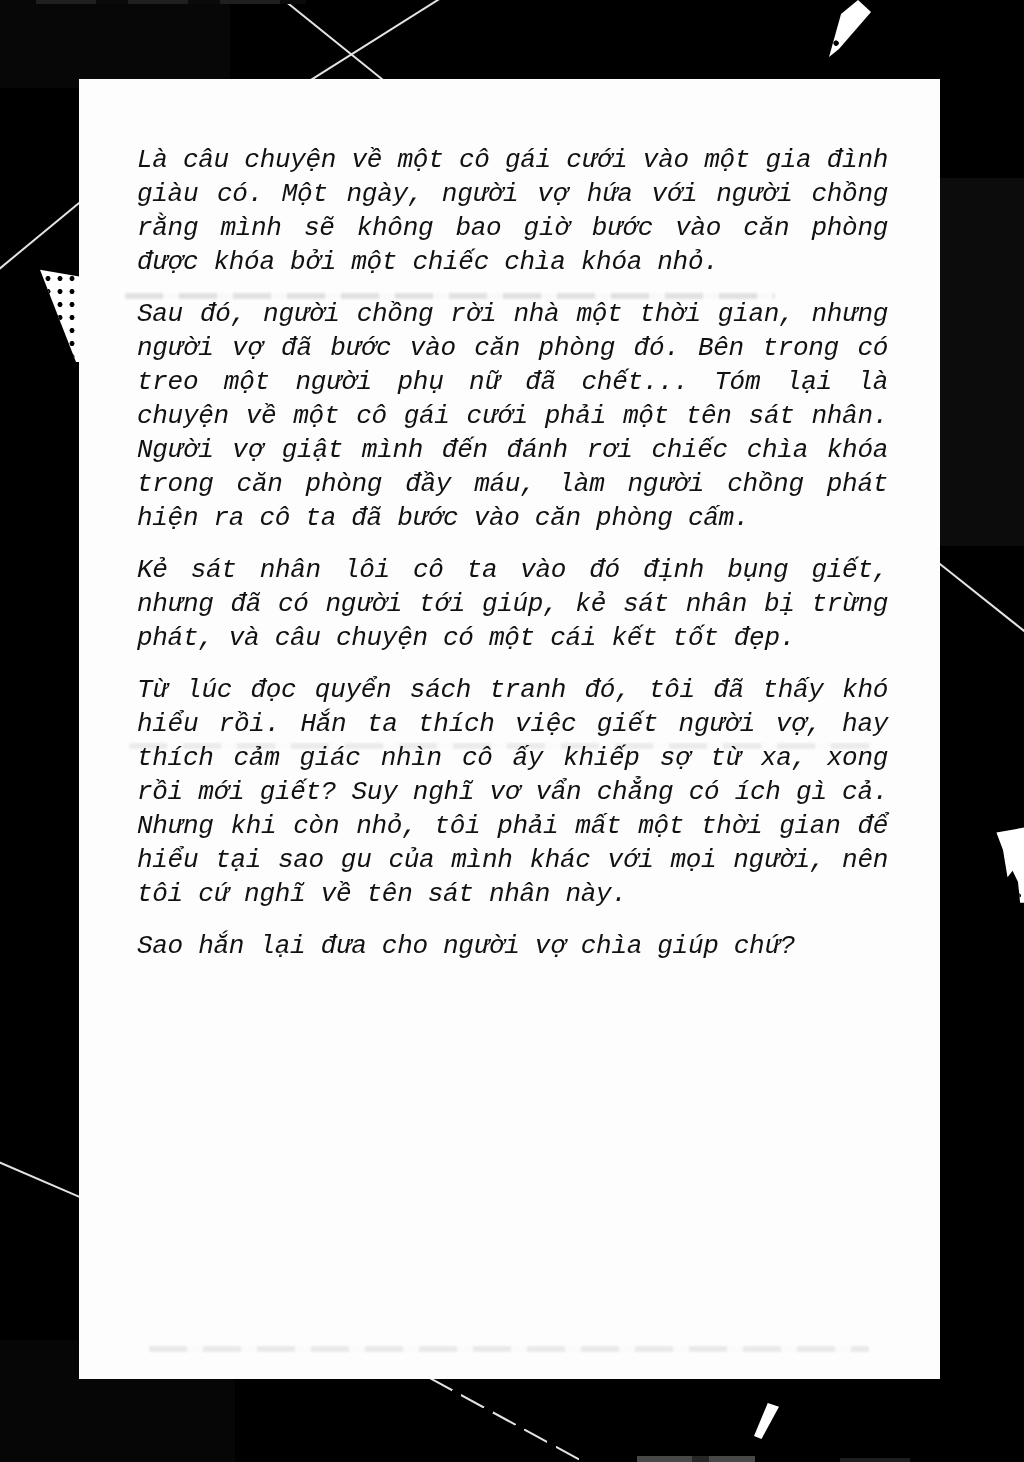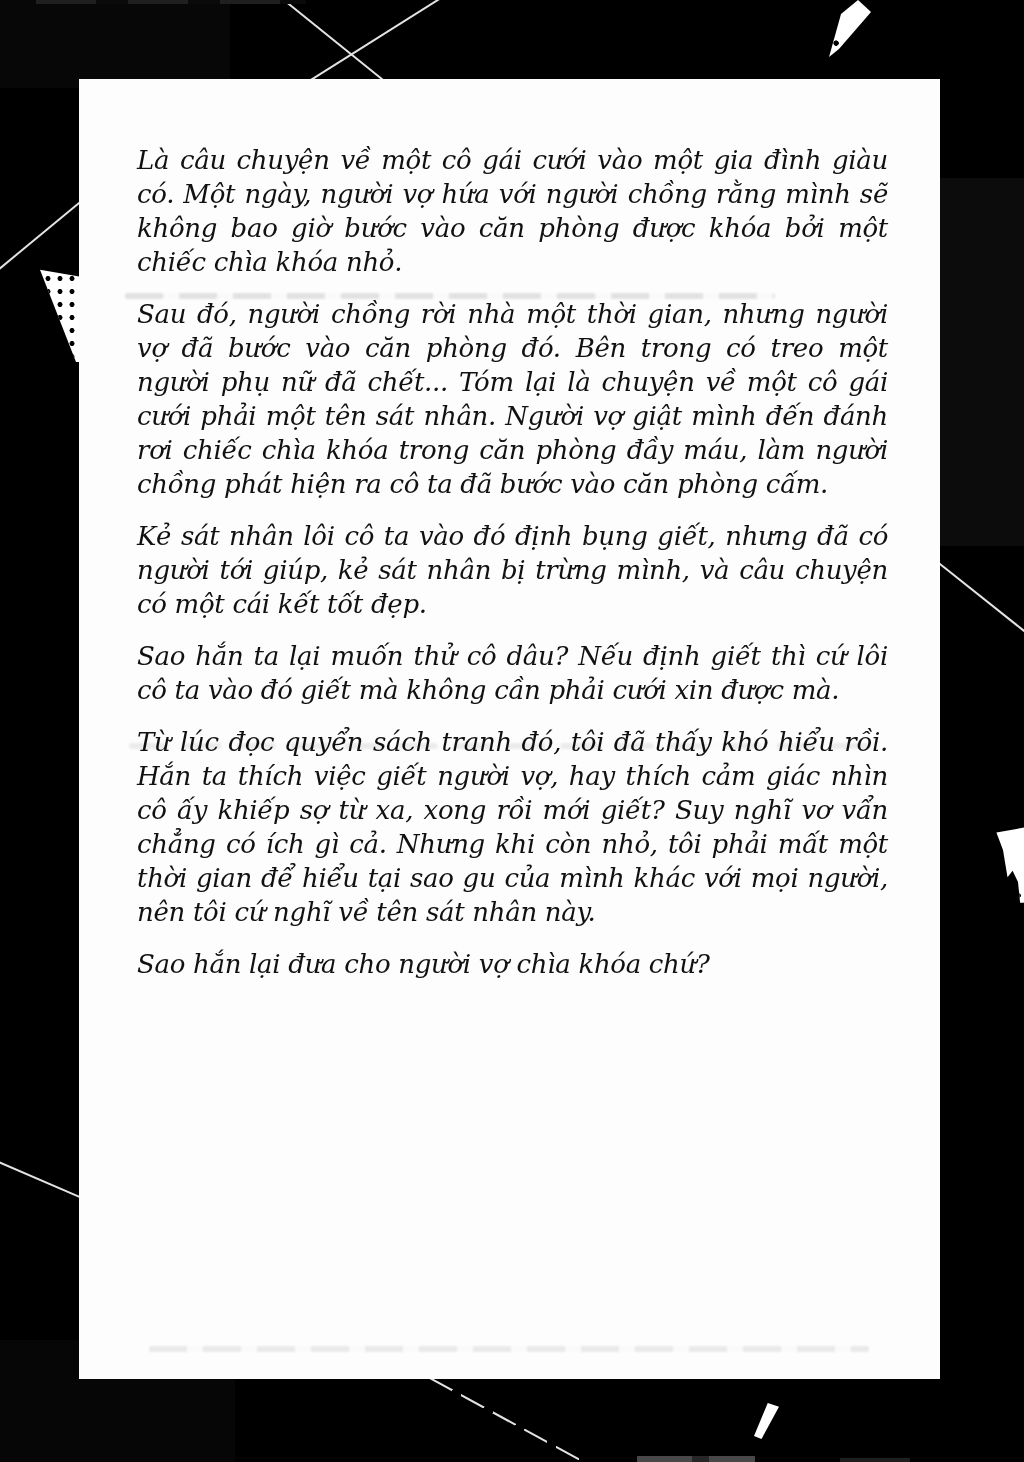--- a/index.html
+++ b/index.html
@@ -67,20 +67,21 @@
     background:repeating-linear-gradient(90deg,#1f1f1f 0 60px,#0a0a0a 60px 92px);}
   .edge-bottom-a{left:637px;top:1456px;width:118px;height:6px;
     background:repeating-linear-gradient(90deg,#484848 0 55px,#262626 55px 72px);}
   .edge-bottom-b{left:840px;top:1458px;width:70px;height:4px;background:#1e1e1e;}
 
   
   .page{
     position:absolute;left:79px;top:79px;width:861px;height:1300px;
     background:var(--page);
     z-index:2;
+    font-family:Liberation Mono, monospace;
   }
   .text-block{
     position:absolute;left:0;top:0;right:0;
     padding:64px 52px 0 58px;
     box-sizing:border-box;
   }
   .text-block p{
     margin:0 0 18px 0;
     font-style:italic;
     font-size:26px;
@@ -123,23 +124,22 @@
   <div class="shape wedge-bottom"></div>
 
   <div class="edge-mark edge-top"></div>
   <div class="edge-mark edge-bottom-a"></div>
   <div class="edge-mark edge-bottom-b"></div>
 
   <div class="page">
     <div class="text-block">
         <p>Là câu chuyện về một cô gái cưới vào một gia đình giàu có. Một ngày, người vợ hứa với người chồng rằng mình sẽ không bao giờ bước vào căn phòng được khóa bởi một chiếc chìa khóa nhỏ.</p>
         <p>Sau đó, người chồng rời nhà một thời gian, nhưng người vợ đã bước vào căn phòng đó. Bên trong có treo một người phụ nữ đã chết... Tóm lại là chuyện về một cô gái cưới phải một tên sát nhân. Người vợ giật mình đến đánh rơi chiếc chìa khóa trong căn phòng đầy máu, làm người chồng phát hiện ra cô ta đã bước vào căn phòng cấm.</p>
-        <p>Kẻ sát nhân lôi cô ta vào đó định bụng giết, nhưng đã có người tới giúp, kẻ sát nhân bị trừng mình, và câu chuyện có một cái kết tốt đẹp.</p>
-        <p>Sao hắn ta lại muốn thử cô dâu? Nếu định giết thì cứ lôi cô ta vào đó giết mà không cần phải cưới xin được mà.</p>
+        <p>Kẻ sát nhân lôi cô ta vào đó định bụng giết, nhưng đã có người tới giúp, kẻ sát nhân bị trừng phát, và câu chuyện có một cái kết tốt đẹp.</p>
         <p>Từ lúc đọc quyển sách tranh đó, tôi đã thấy khó hiểu rồi. Hắn ta thích việc giết người vợ, hay thích cảm giác nhìn cô ấy khiếp sợ từ xa, xong rồi mới giết? Suy nghĩ vơ vẩn chẳng có ích gì cả. Nhưng khi còn nhỏ, tôi phải mất một thời gian để hiểu tại sao gu của mình khác với mọi người, nên tôi cứ nghĩ về tên sát nhân này.</p>
-        <p>Sao hắn lại đưa cho người vợ chìa khóa chứ?</p>
+        <p>Sao hắn lại đưa cho người vợ chìa giúp chứ?</p>
       </div>
     <div class="ghost ghost-1"></div>
     <div class="ghost ghost-2"></div>
     <div class="ghost ghost-3"></div>
   </div>
 
 </div>
 
 </body></html>

